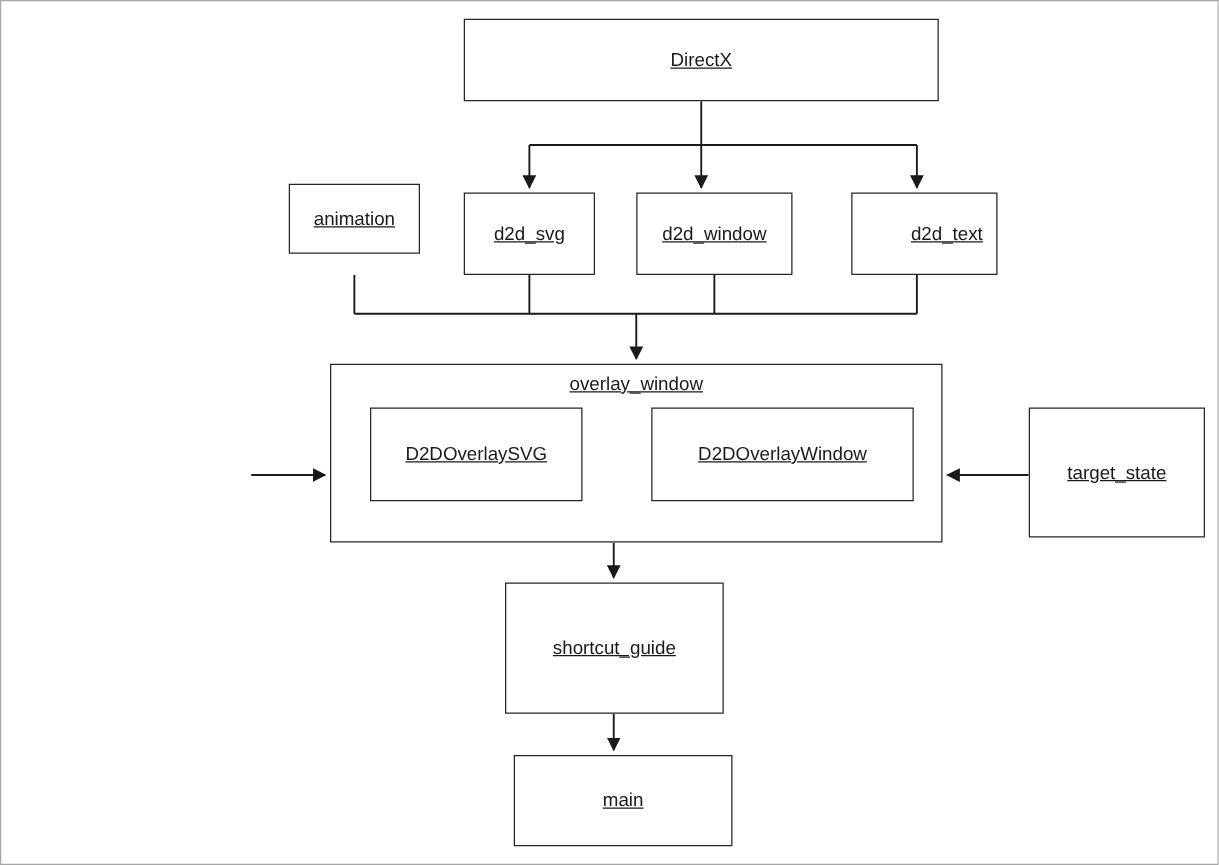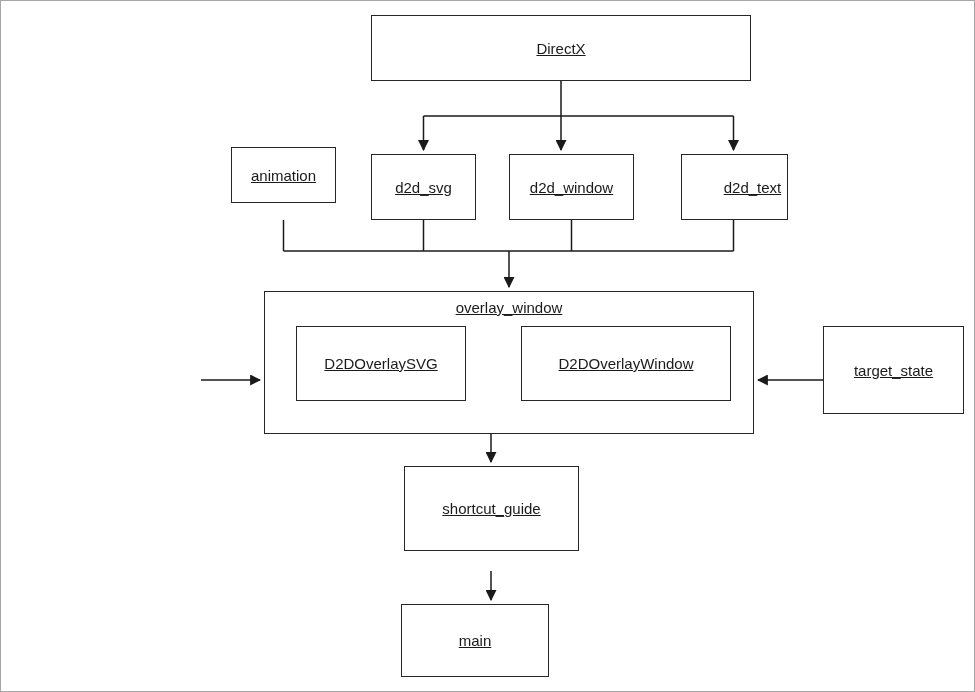--- a/index.html
+++ b/index.html
@@ -98,42 +98,42 @@
   </div>
 
   <div class="node" style="left:370px; top:153px; width:105px; height:66px;">
     <span>d2d_svg</span>
   </div>
 
   <div class="node" style="left:508px; top:153px; width:125px; height:66px;align-items:center;">
     <span>d2d_window</span>
   </div>
 
-  <div class="node" style="left:680px; top:153px; width:107px; height:66px;padding-left:36px;">
+  <div class="node" style="left:680px; top:153px; width:117px; height:66px;padding-left:36px;">
     <span>d2d_text</span>
   </div>
 
   <div class="node container-node" style="left:263px; top:290px; width:490px; height:143px;">
     <span>overlay_window</span>
   </div>
 
   <div class="node inner-node" style="left:295px; top:325px; width:170px; height:75px;">
     <span>D2DOverlaySVG</span>
   </div>
 
   <div class="node inner-node" style="left:520px; top:325px; width:210px; height:75px;">
     <span>D2DOverlayWindow</span>
   </div>
 
 
-  <div class="node" style="left:822px; top:325px; width:141px; height:88px;">
+  <div class="node" style="left:822px; top:325px; width:141px; height:104px;">
     <span>target_state</span>
   </div>
 
-  <div class="node" style="left:403px; top:465px; width:175px; height:85px;">
+  <div class="node" style="left:403px; top:465px; width:175px; height:105px;">
     <span>shortcut_guide</span>
   </div>
 
-  <div class="node" style="left:400px; top:603px; width:148px; height:73px;">
+  <div class="node" style="left:410px; top:603px; width:175px; height:73px;">
     <span>main</span>
   </div>
 
 </div>
 
 </body></html>

